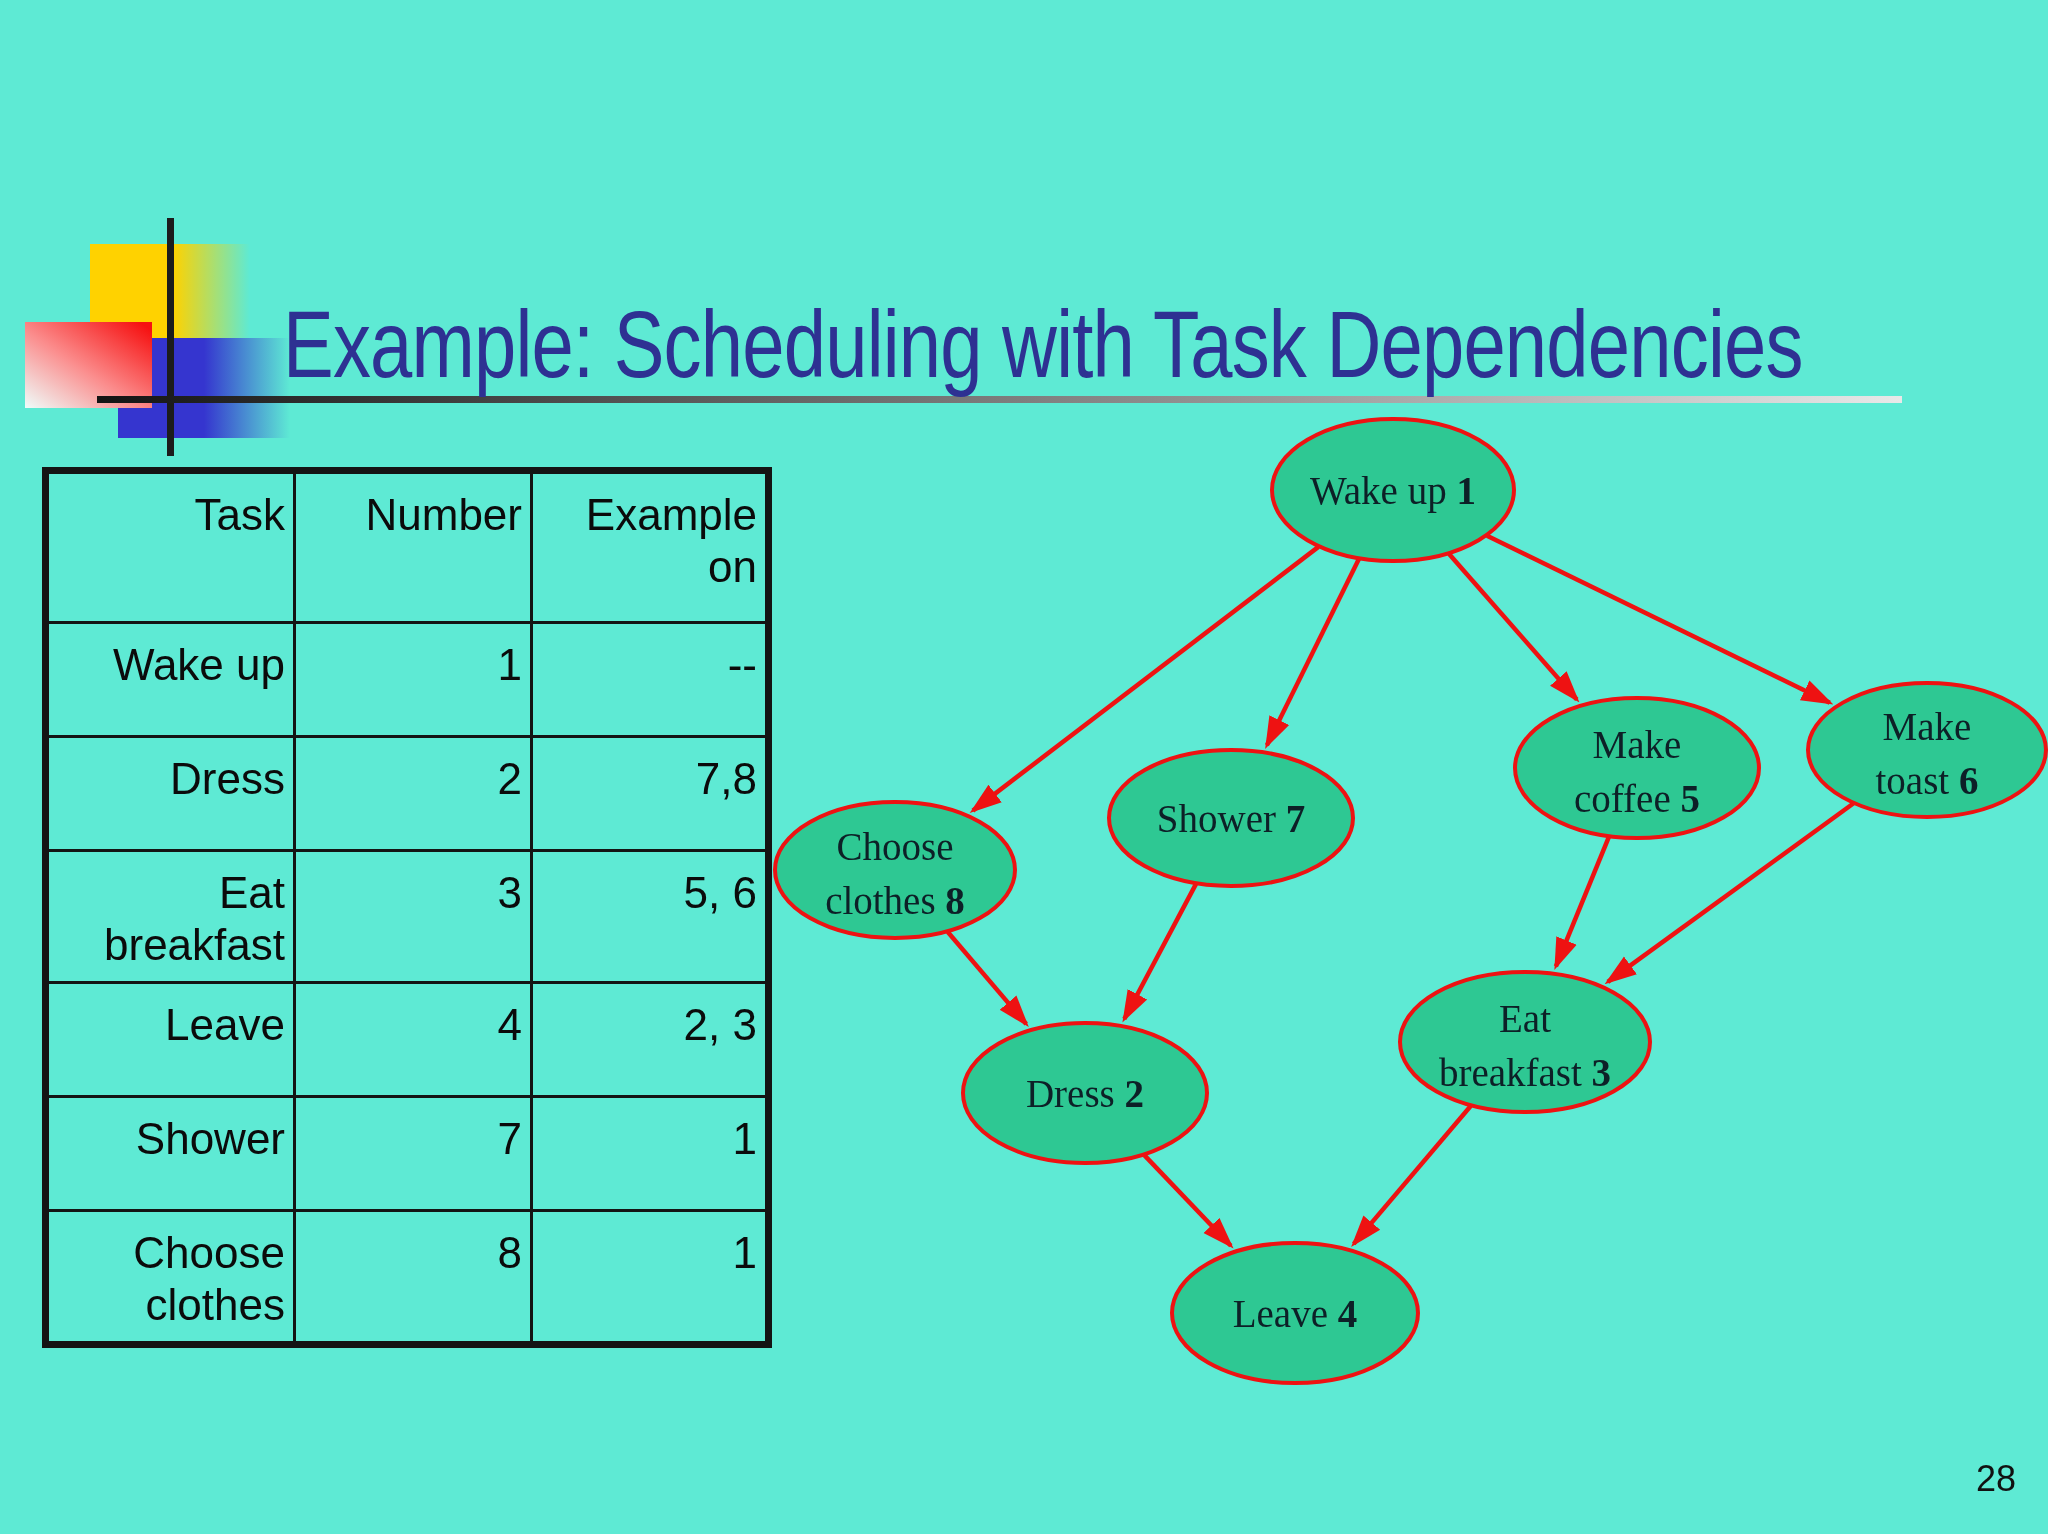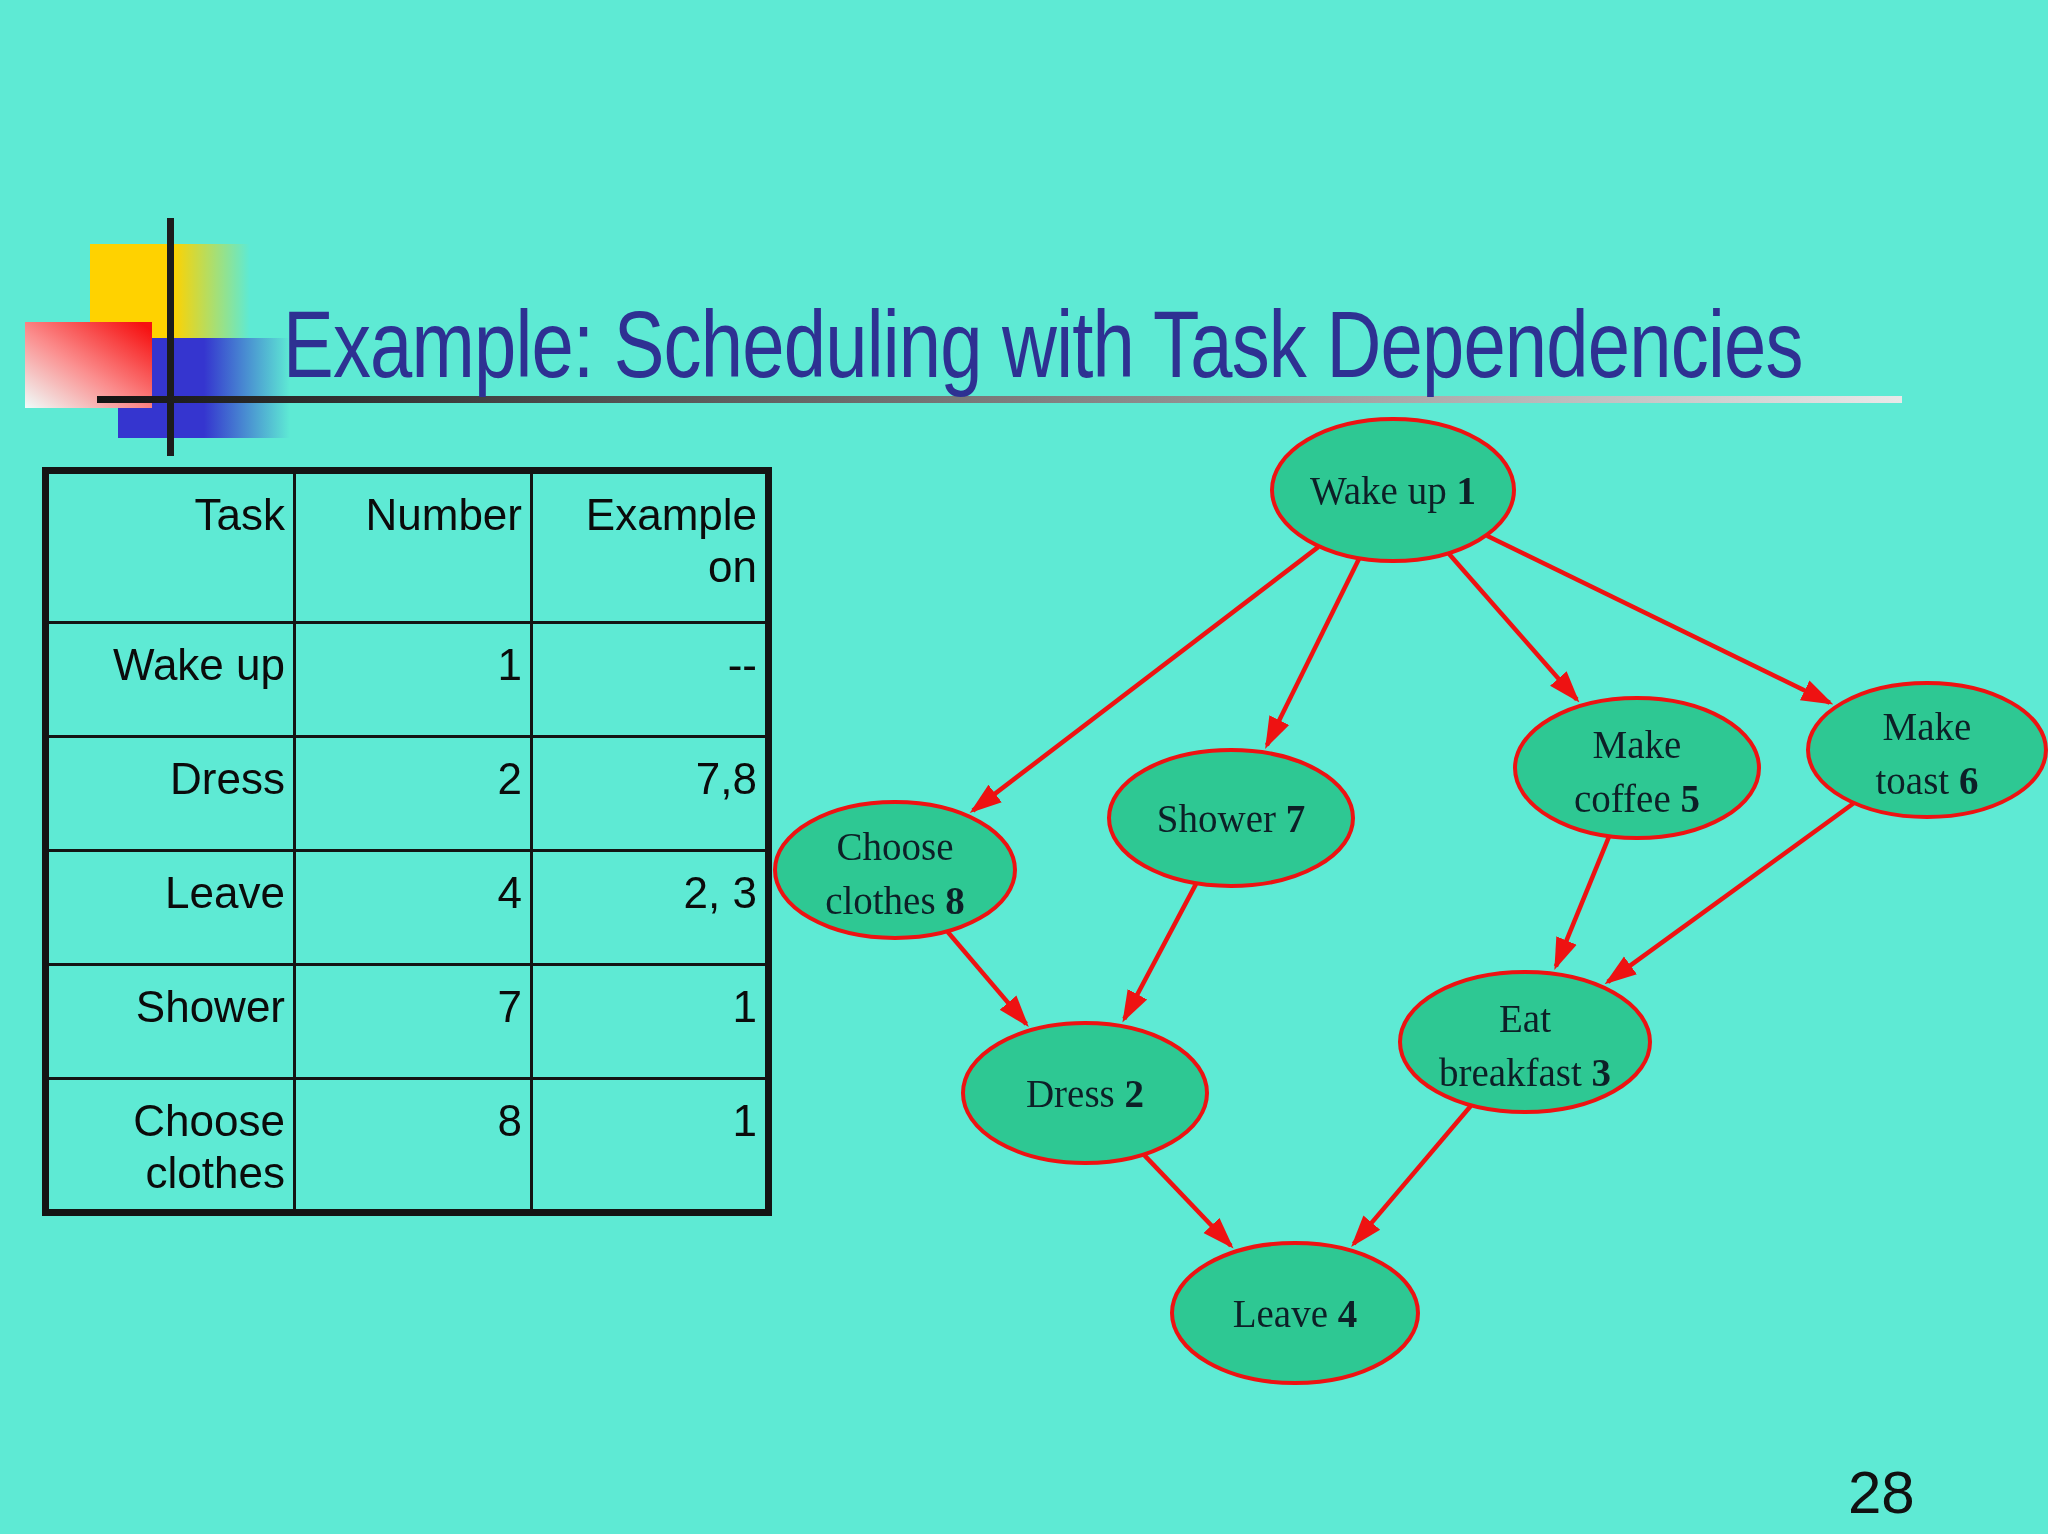--- a/index.html
+++ b/index.html
@@ -43,21 +43,21 @@
   }
   .task-table th{height:122px;}
   .task-table td{height:86px;}
   .col-task{width:249px;}
   .col-number{width:237px;}
   .col-depends{width:237px;}
   
   svg.graph{position:absolute;left:0;top:0;}
   .node-label{font-family:"Liberation Serif", serif;font-size:39px;}
   
-  .page-number{position:absolute;left:1848px;top:1458px;font-size:60px;color:#111;}
+  .page-number{position:absolute;left:1976px;top:1458px;font-size:36px;color:#111;}
 </style>
 </head>
 <body>
 
 <div class="slide">
 
   <div class="deco deco-yellow"></div>
   <div class="deco deco-blue"></div>
   <div class="deco deco-red"></div>
   <div class="deco deco-vline"></div>
@@ -81,20 +81,25 @@
     <tbody id="task-tbody">
         <tr>
           <td>Wake up</td>
           <td>1</td>
           <td>--</td>
         </tr>
         <tr>
           <td>Dress</td>
           <td>2</td>
           <td>7,8</td>
+        </tr>
+        <tr>
+          <td>Eat breakfast</td>
+          <td>3</td>
+          <td>5, 6</td>
         </tr>
         <tr>
           <td>Leave</td>
           <td>4</td>
           <td>2, 3</td>
         </tr>
         <tr>
           <td>Shower</td>
           <td>7</td>
           <td>1</td>

